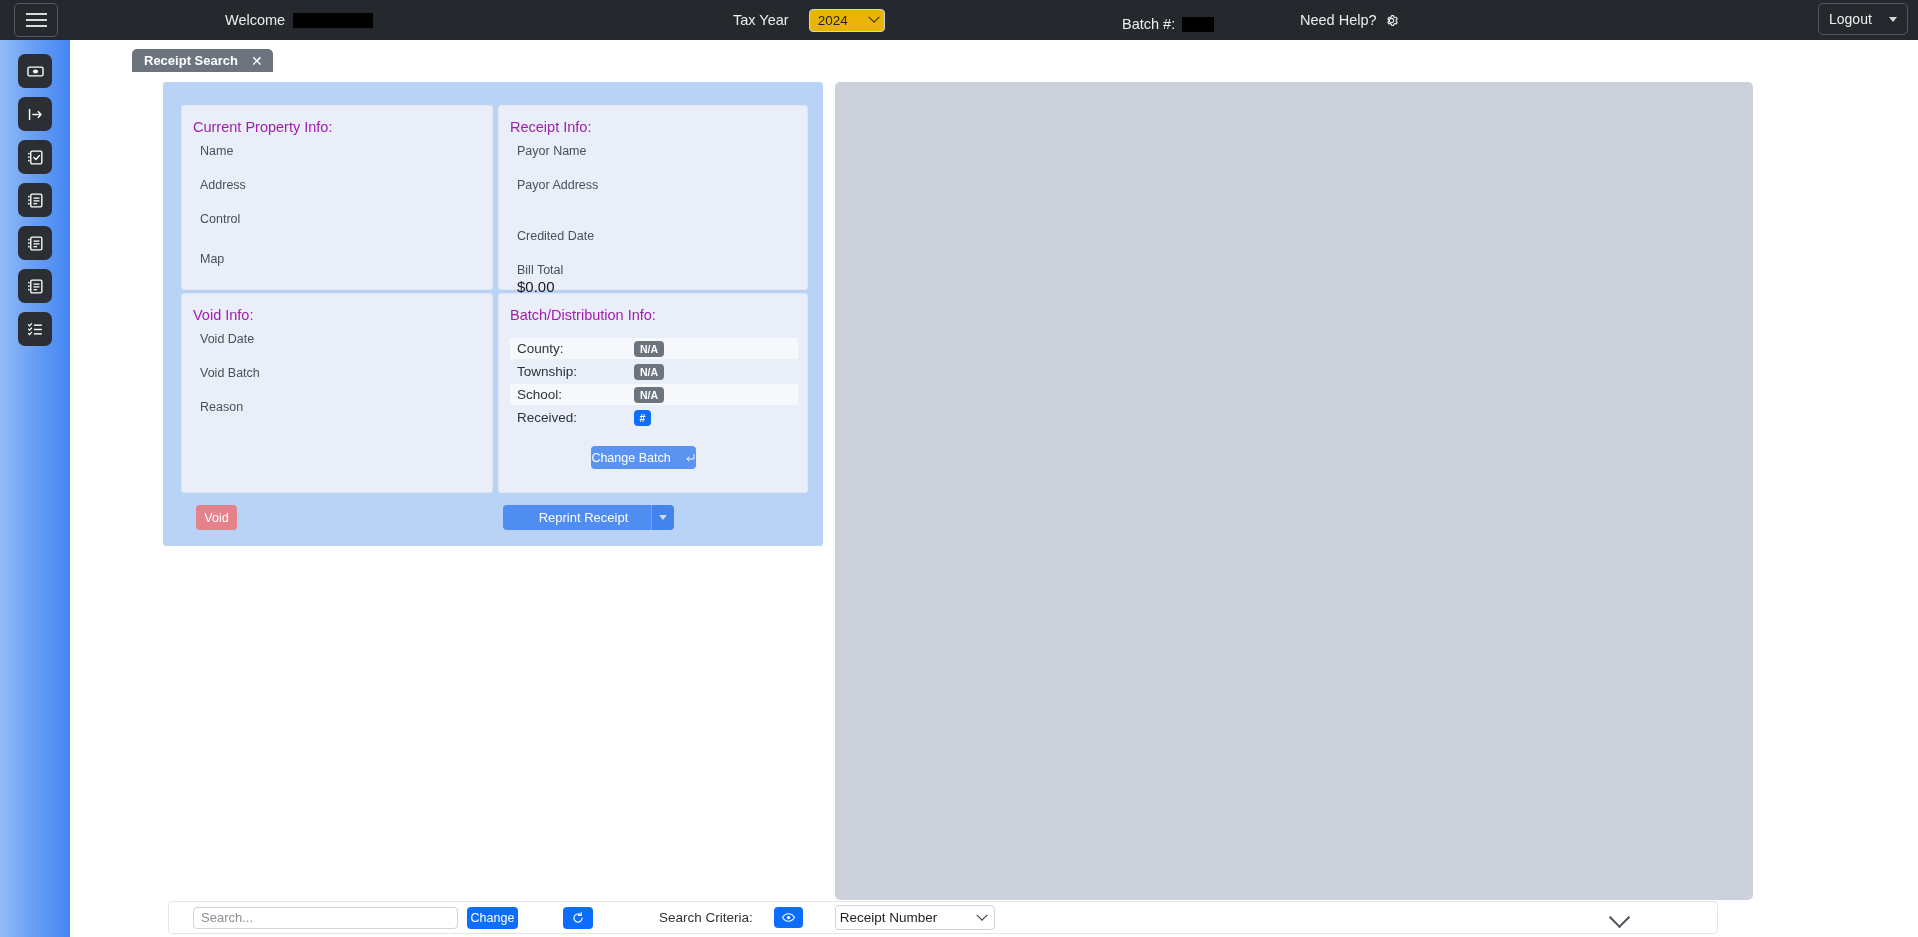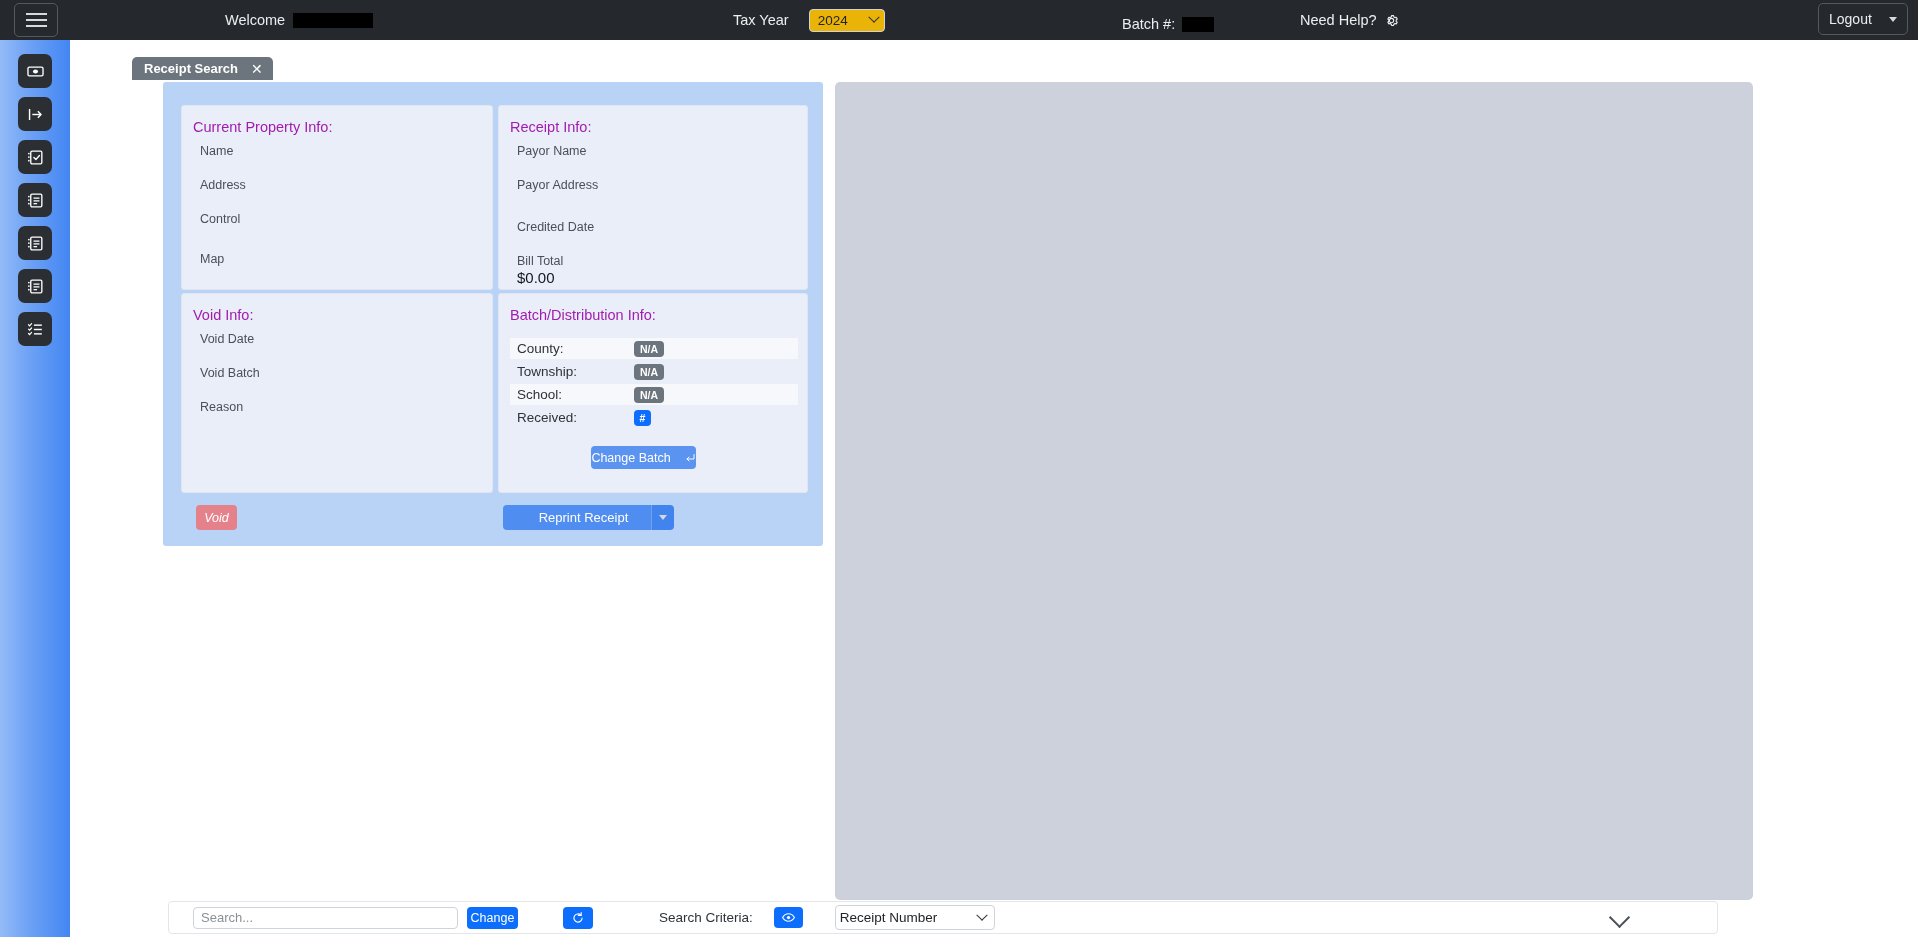--- a/index.html
+++ b/index.html
@@ -93,21 +93,21 @@
   .side-icon {
     width: 34px; height: 34px;
     background: #2b2f33; border-radius: 7px;
     display: flex; align-items: center; justify-content: center;
     cursor: pointer;
   }
   .side-icon svg { display: block; }
 
   
   .tabstrip {
-    position: absolute; top: 56px; left: 70px;
+    position: absolute; top: 48px; left: 70px;
     width: 1593px; height: 25px; background: #fff;
   }
   .tab {
     position: absolute; left: 62px; top: 1px;
     height: 23px; padding: 0 10px 0 12px;
     background: #6c757d; color: #fff;
     border-radius: 5px 5px 0 0;
     display: flex; align-items: center; gap: 13px;
     font-size: 13px; font-weight: bold; cursor: pointer;
   }
@@ -176,21 +176,20 @@
   }
 
   
   .void-btn {
     position: absolute; left: 33px; top: 423px;
     width: 41px; height: 25px;
     background: #e4818a; color: #fff;
     border: none; border-radius: 4px;
     font-size: 12.5px; font-family: "Liberation Sans", sans-serif;
     cursor: pointer;
-    font-style: italic;
   }
   .reprint-group {
     position: absolute; left: 340px; top: 423px;
     display: flex; height: 25px;
   }
   .reprint-btn {
     width: 148px; height: 25px;
     background: #4f8ef0; color: #fff;
     border: none; border-radius: 4px 0 0 4px;
     font-size: 13px; font-family: "Liberation Sans", sans-serif;
@@ -406,21 +405,21 @@
   <div class="panel panel-tr">
     <div class="panel-title">Receipt Info:</div>
     <div style="margin-top:9px">
       <div class="field-label">Payor Name</div>
       <div class="field-value" style="height:16px"></div>
     </div>
     <div style="margin-top:3px">
       <div class="field-label">Payor Address</div>
       <div class="field-value" style="height:16px"></div>
     </div>
-    <div style="margin-top:11px">
+    <div style="margin-top:20px">
       <div class="field-label">Credited Date</div>
       <div class="field-value" style="height:16px"></div>
     </div>
     <div style="margin-top:3px">
       <div class="field-label">Bill Total</div>
       <div class="field-value">$0.00</div>
     </div>
   </div>
 
   <div class="panel panel-bl">

